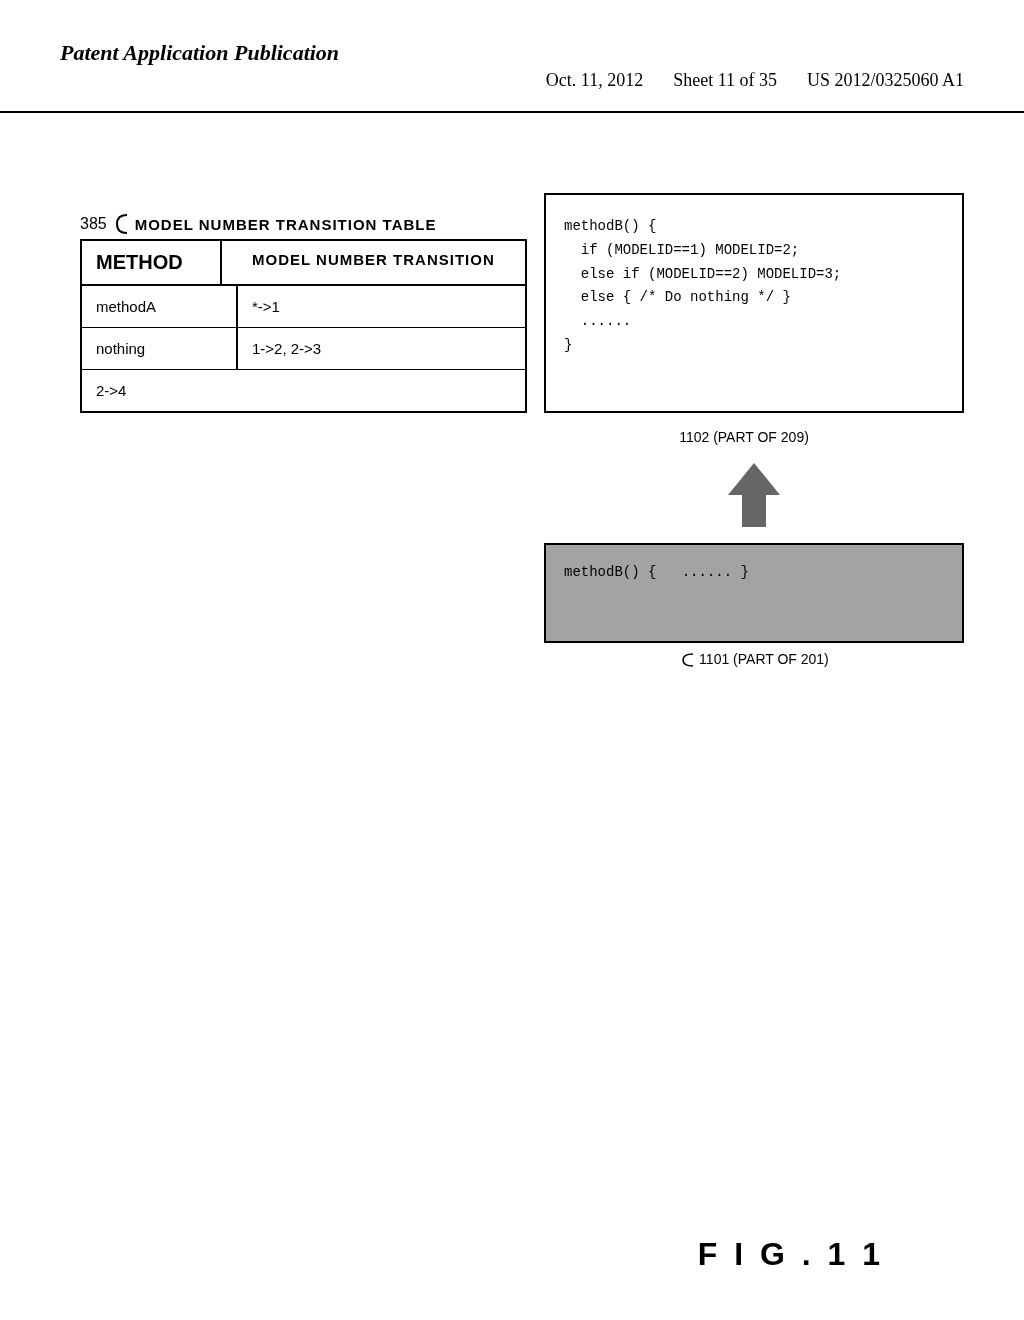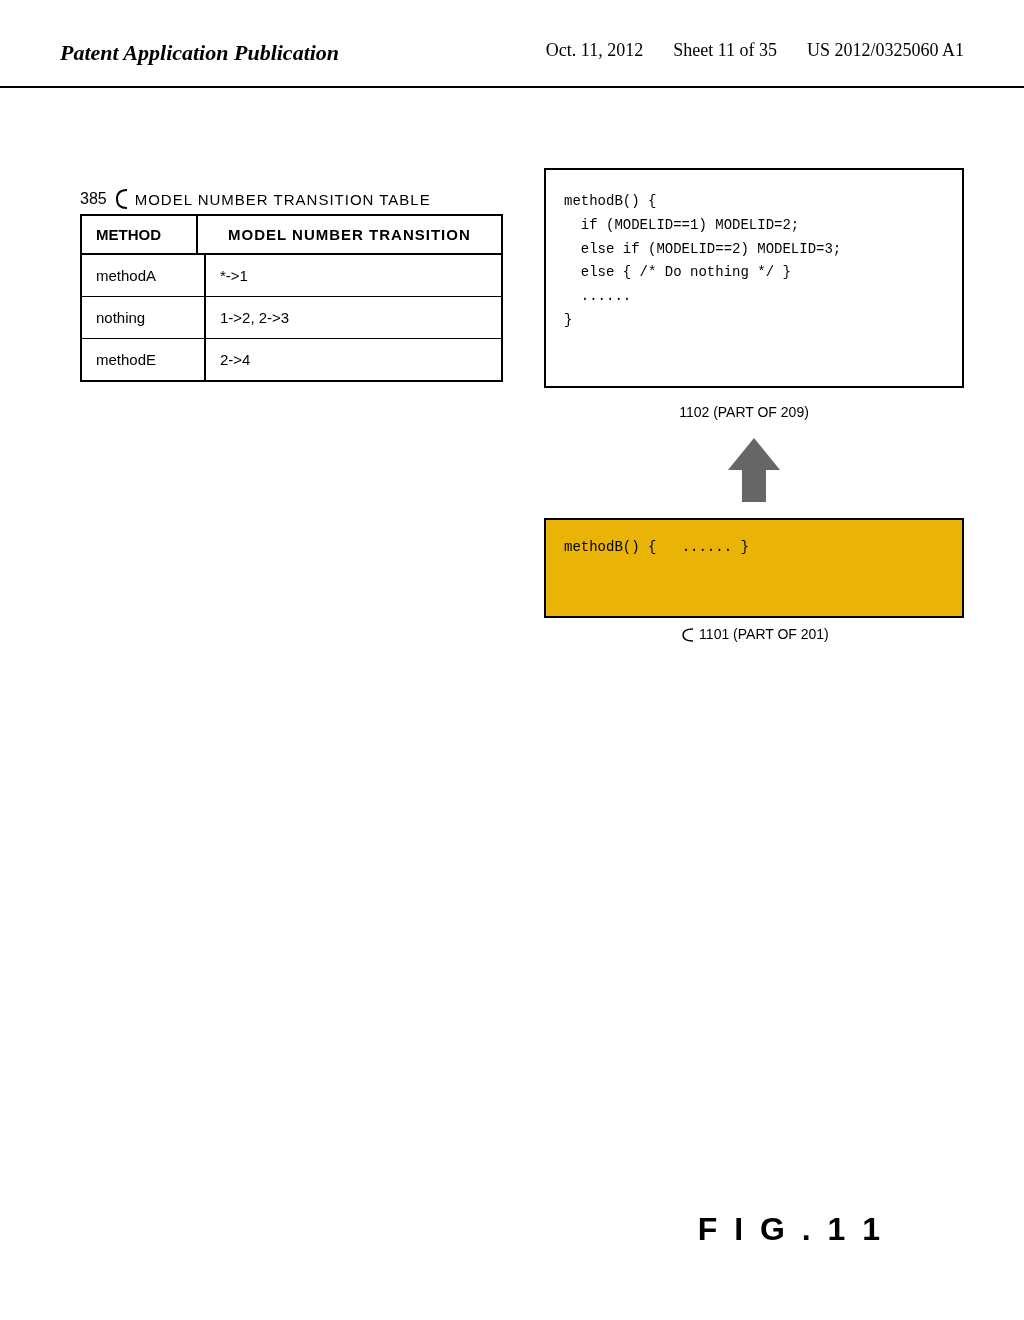--- a/index.html
+++ b/index.html
@@ -27,20 +27,21 @@
       font-style: italic;
     }
     .header-right {
       text-align: right;
       font-size: 18px;
     }
     .header-right div {
       display: flex;
       gap: 30px;
       justify-content: flex-end;
+      margin-top: 30px;
     }
 
     
     .content {
       padding: 60px 80px;
       position: relative;
     }
 
     
     .table-section {
@@ -53,24 +54,24 @@
       border: 2px solid #000;
       min-width: 340px;
     }
 
     .table-header-row {
       display: flex;
       border-bottom: 2px solid #000;
     }
 
     .col-method {
-      width: 116px;
+      width: 140px;
       padding: 10px 14px;
       border-right: 2px solid #000;
-      font-size: 15px;
+      font-size: 20px;
       font-weight: bold;
       font-family: Arial, sans-serif;
     }
 
     .col-transition {
       flex: 1;
       padding: 10px 30px;
       font-size: 15px;
       font-weight: bold;
       font-family: Arial, sans-serif;
@@ -80,21 +81,21 @@
     .table-row {
       display: flex;
       border-bottom: 1px solid #000;
     }
 
     .table-row:last-child {
       border-bottom: none;
     }
 
     .cell-method {
-      width: 124px;
+      width: 156px;
       padding: 12px 14px;
       border-right: 2px solid #000;
       font-size: 15px;
       font-family: Arial, sans-serif;
     }
 
     .cell-transition {
       flex: 1;
       padding: 12px 14px;
       font-size: 15px;
@@ -121,21 +122,21 @@
 
     .code-box .code-line {
       display: block;
       white-space: nowrap;
     }
 
     
     .original-code-box {
       border: 2px solid #000;
       padding: 16px 18px;
-      background: #eab308;
+      background: #a3a3a3;
       font-family: 'Courier New', Courier, monospace;
       font-size: 14px;
       line-height: 1.7;
       min-height: 100px;
     }
 
     
     .label-1101 {
       font-size: 14px;
       font-family: Arial, sans-serif;
@@ -191,42 +192,41 @@
     <div class="label-207-area">
       <span style="font-size:16px; font-family:Arial,sans-serif;">
         <span>385</span>
       </span>
       <span>
         
         <svg width="16" height="22" viewBox="0 0 16 22" style="vertical-align:middle;">
           <path d="M14,2 Q4,2 4,11 Q4,20 14,20" stroke="#000" stroke-width="2" fill="none"></path>
         </svg>
       </span>
-      <span style="font-size:15px; font-family:Arial,sans-serif; font-weight:normal; letter-spacing:1px;">MODEL NUMBER TRANSITION TABLE</span>
+      <span style="font-size:15px; font-family:Arial,sans-serif; font-weight:bold; letter-spacing:1px;">MODEL NUMBER TRANSITION TABLE</span>
     </div>
 
     <div class="transition-table">
 
       <div class="table-header-row">
         <div class="col-method">METHOD</div>
         <div class="col-transition">MODEL NUMBER TRANSITION</div>
       </div>
 
       <div class="table-row">
         <div class="cell-method">methodA</div>
         <div class="cell-transition">*-&gt;1</div>
       </div>
 
       <div class="table-row">
         <div class="cell-method">nothing</div>
         <div class="cell-transition">1-&gt;2, 2-&gt;3</div>
       </div>
 
       <div class="table-row">
-        <div class="cell-method">methodE</div>
         <div class="cell-transition">2-&gt;4</div>
       </div>
     </div>
   </div>
 
   <div class="code-section">
 
     <div class="code-box">
       <span class="code-line">methodB() {</span>
       <span class="code-line">&nbsp;&nbsp;if (MODELID==1) MODELID=2;</span>

